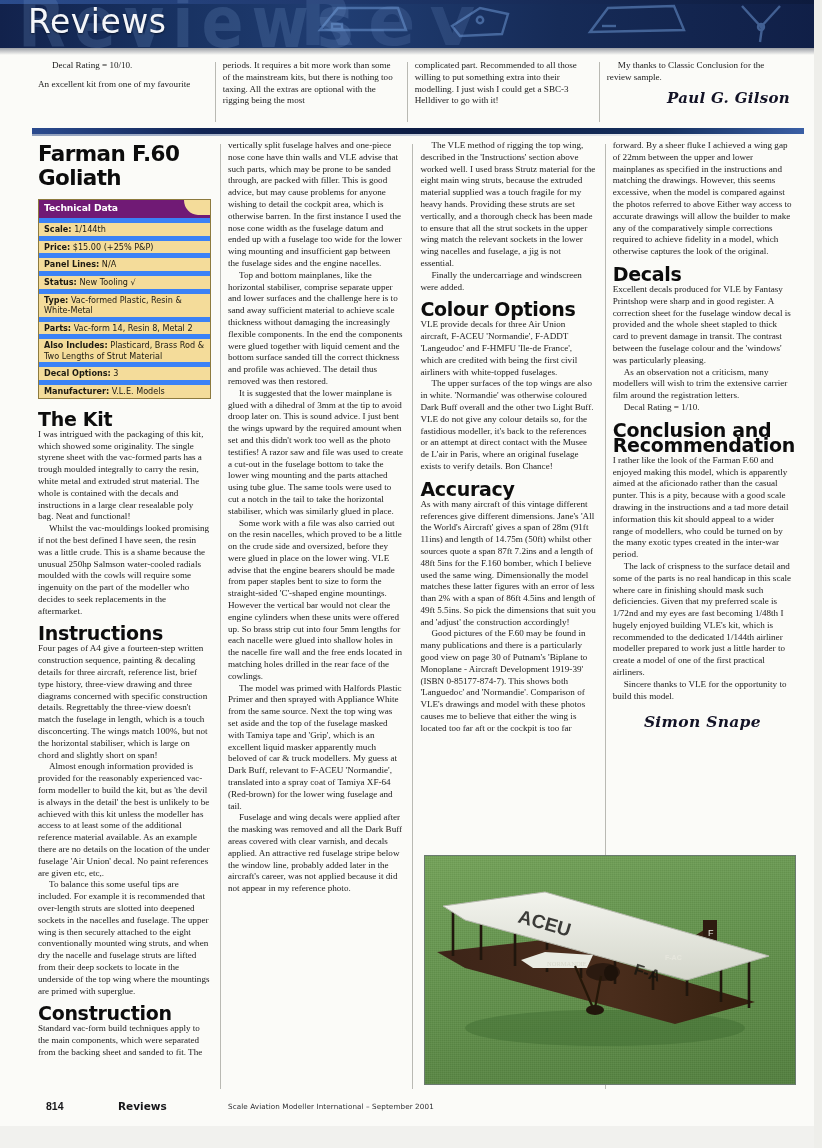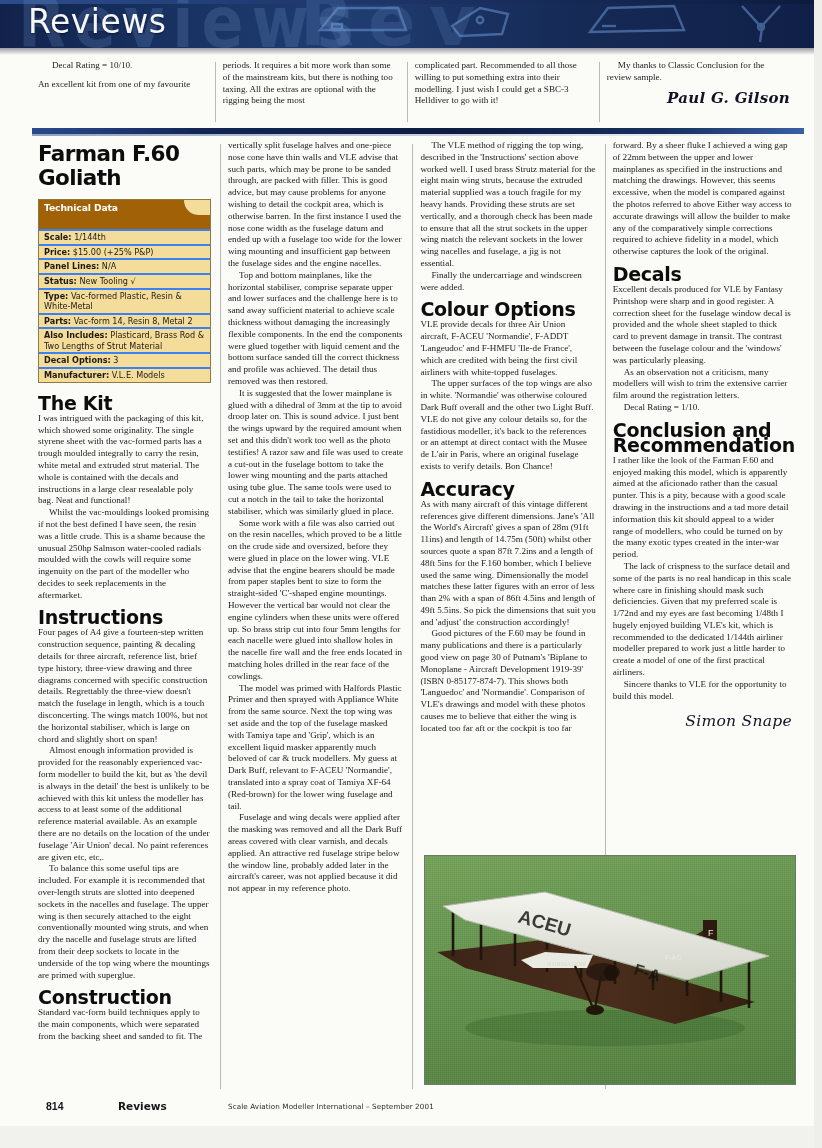--- a/index.html
+++ b/index.html
@@ -103,52 +103,52 @@
     font-weight:700;font-size:21.5px;line-height:24px;
     letter-spacing:-.6px;margin:2px 0 9px 0;color:#0c0c0c;
   }
 
   
   .tdbox{
     width:171px;background:#f4dc9a;border:1px solid #8d7a3e;
     margin:0 0 13px 0;
   }
   .tdhead{
-    position:relative;height:29px;background:#a16207;
+    position:relative;height:18px;background:#701a75;
     border-top-right-radius:0;
   }
   .tdhead .lbl{
     position:absolute;left:5px;top:1.5px;
     font-family:"DejaVu Sans", sans-serif;
     font-weight:700;font-size:9.2px;color:#ffffff;letter-spacing:-.1px;
   }
   .tdhead .curve{
     position:absolute;right:0;top:0;width:26px;height:15px;background:#f4dc9a;
     border-bottom-left-radius:14px 15px;
   }
   .tdrow{
-    border-top:2px solid #3b82f6;padding:1px 4px 1.5px 5px;
+    border-top:5px solid #3b82f6;padding:1px 4px 1.5px 5px;
     font-family:"DejaVu Sans", sans-serif;
     font-size:8.1px;line-height:10.2px;color:#1d1a12;
   }
   .tdrow:first-of-type{border-top:none;}
   .tdrow b{font-weight:700;}
 
   .h2{
     font-family:"DejaVu Sans", sans-serif;
     font-weight:700;font-size:19px;line-height:15px;
     margin:9px 0 2px 0;letter-spacing:-.3px;color:#0d0d0d;
   }
   p{margin:0;font-size:9.1px;line-height:11.8px;text-align:left;}
   p.ind{text-indent:11px;}
   p.first{text-indent:0;}
   .sig2{
     font-family:"DejaVu Serif", serif;
-    font-style:italic;font-weight:400;font-size:15.5px;
-    text-align:right;margin:10px 3px 0 0;letter-spacing:.3px;color:#131326;
+    font-style:italic;font-weight:700;font-size:15.5px;
+    text-align:center;margin:10px 3px 0 0;letter-spacing:.3px;color:#131326;
   }
 
   
   .footer{
     position:absolute;left:0;top:1096px;width:822px;height:30px;
   }
   .f-page{
     position:absolute;left:46px;top:4px;
     font-family:Liberation Sans, sans-serif;font-weight:700;font-size:10.5px;color:#17171a;
   }

